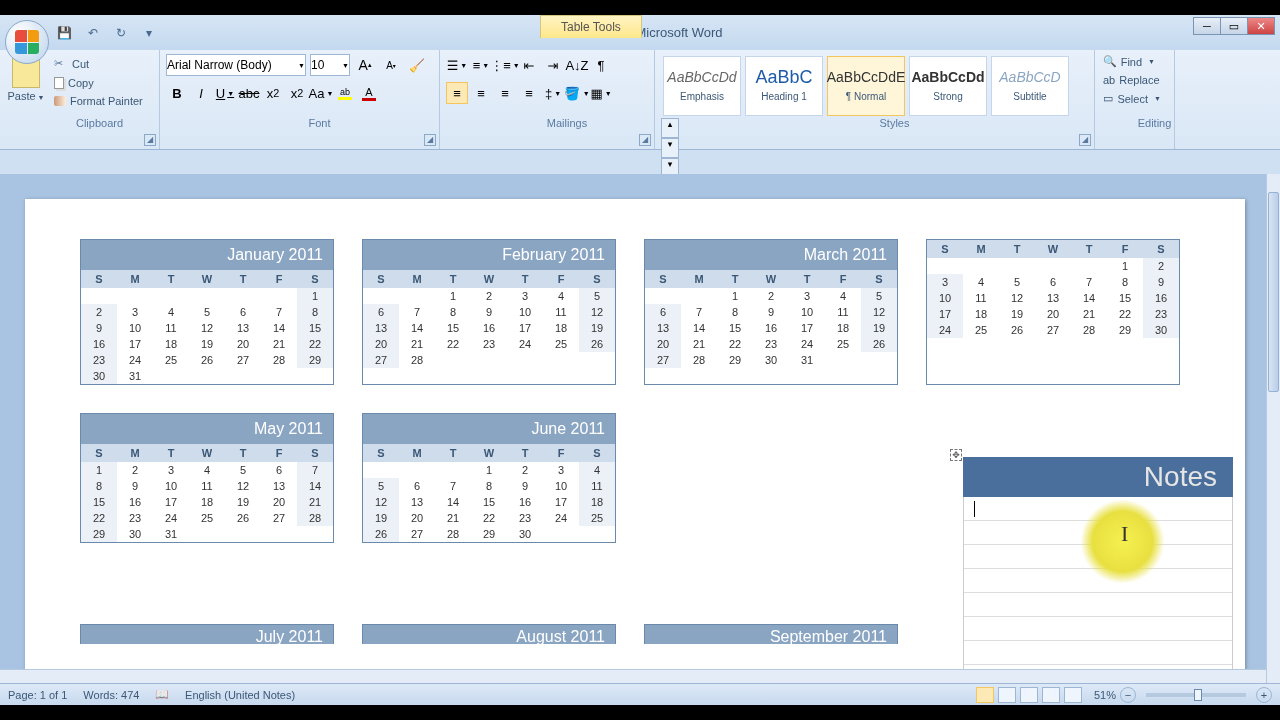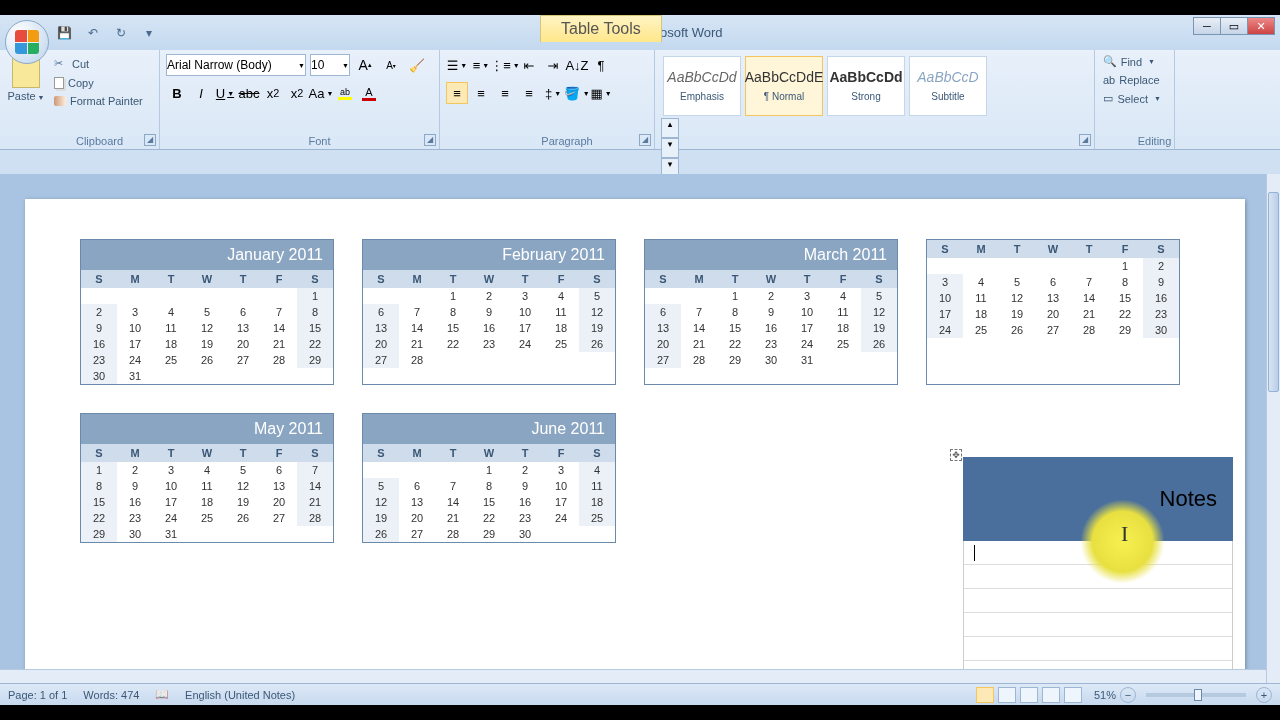--- a/index.html
+++ b/index.html
@@ -10,35 +10,35 @@
 .titlebar { height: 35px; background: linear-gradient(#d6e5f5, #c4d9ef); display: flex; align-items: center; position: relative; }
 .office-btn { width: 44px; height: 44px; position: absolute; left: 5px; top: 5px; border-radius: 50%; background: radial-gradient(circle at 30% 30%, #fff, #bcd3ec); border: 1px solid #8ba8c9; z-index: 10; display:flex; align-items:center; justify-content:center; }
 .office-logo { width: 24px; height: 24px; display: grid; grid-template-columns: 1fr 1fr; grid-template-rows: 1fr 1fr; gap: 1px; }
 .office-logo div:nth-child(1){background:#e74c3c;border-radius:3px 0 0 0;}
 .office-logo div:nth-child(2){background:#f39c12;border-radius:0 3px 0 0;}
 .office-logo div:nth-child(3){background:#3498db;border-radius:0 0 0 3px;}
 .office-logo div:nth-child(4){background:#27ae60;border-radius:0 0 3px 0;}
 .qat { margin-left: 55px; display: flex; align-items: center; gap: 8px; }
 .qat-btn { width: 20px; height: 20px; display: flex; align-items: center; justify-content: center; font-size: 12px; color: #4a6a8e; cursor: pointer; }
 .title { position: absolute; left: 50%; transform: translateX(-50%); font-size: 13px; color: #3b5876; }
-.tabletools { position: absolute; left: 540px; top: 0; background: linear-gradient(#fff4c4, #ffe78a); padding: 4px 20px; font-size: 16px; color: #555; border: 1px solid #d4c67a; border-bottom: none; }
+.tabletools { position: absolute; left: 540px; top: 0; background: linear-gradient(#fff4c4, #ffe78a); padding: 4px 20px; font-size: 12px; color: #555; border: 1px solid #d4c67a; border-bottom: none; }
 .winbtns { position: absolute; right: 5px; top: 2px; display: flex; }
 .winbtn { width: 28px; height: 18px; background: linear-gradient(#e8eef6, #c6d5e8); border: 1px solid #7a95b4; display: flex; align-items: center; justify-content: center; font-size: 11px; margin-left: -1px; }
 .winbtn.close { background: linear-gradient(#e88, #c44); color: #fff; }
 
 
 .tabs { height: 24px; display: flex; align-items: flex-end; padding-left: 55px; background: linear-gradient(#c4d9ef, #b9d1ea); position: relative; }
 .tab { padding: 4px 12px; font-size: 12px; color: #3b5876; cursor: pointer; }
 .tab.active { background: #e8f0fa; border: 1px solid #9cb6d3; border-bottom: none; border-radius: 3px 3px 0 0; color: #15428b; }
 .help-icon { position: absolute; right: 8px; top: 4px; width: 16px; height: 16px; border-radius: 50%; background: #4a90d9; color: #fff; font-size: 11px; text-align: center; line-height: 16px; }
 
 
 .ribbon { height: 100px; background: linear-gradient(#e8f0fa, #d9e7f6); display: flex; border-bottom: 1px solid #9cb6d3; }
 .group { border-right: 1px solid #b5c9df; position: relative; padding: 4px 6px 18px 6px; display: flex; flex-direction: column; }
-.group-label { position: absolute; bottom: 2px; left: 0; right: 0; text-align: center; font-size: 11px; color: #5a7aa0; margin-left: 40px; }
+.group-label { position: absolute; bottom: 20px; left: 0; right: 0; text-align: center; font-size: 11px; color: #5a7aa0; margin-left: 40px; }
 .group-dlg { position: absolute; bottom: 3px; right: 3px; width: 12px; height: 12px; border: 1px solid #8ba8c9; font-size: 8px; text-align: center; line-height: 10px; color: #5a7aa0; }
 
 
 .clipboard { width: 160px; }
 .paste-btn { width: 40px; height: 68px; text-align: center; font-size: 11px; color: #3b5876; float: left; }
 .paste-icon { width: 28px; height: 32px; margin: 2px auto; background: #f7e89a; border: 1px solid #c9b86a; position: relative; }
 .paste-icon::before { content: ''; position: absolute; top: -4px; left: 6px; width: 14px; height: 6px; background: #888; border-radius: 2px; }
 .clip-btns { float: left; margin-left: 4px; }
 .clip-btn { font-size: 11px; color: #3b5876; padding: 3px 4px; display: flex; align-items: center; gap: 4px; cursor: pointer; }
 .mini-icon { width: 14px; height: 14px; display: inline-block; }
@@ -91,21 +91,21 @@
 .cal-title { background: #8aa5c2; color: #fff; text-align: right; padding: 6px 10px; font-size: 16px; font-weight: normal; }
 .cal-head { display: grid; grid-template-columns: repeat(7, 1fr); background: #cfdceb; }
 .cal-head div { text-align: center; padding: 3px 0; font-weight: bold; color: #3b5876; }
 .cal-body { display: grid; grid-template-columns: repeat(7, 1fr); }
 .cal-body div { text-align: center; padding: 2px 0; color: #333; }
 .cal-body div.we { background: #ecf1f7; }
 .cal-body div.empty { background: transparent; }
 
 .notes-box { position: absolute; left: 938px; top: 258px; width: 270px; }
 .notes-anchor { position: absolute; left: 925px; top: 250px; width: 12px; height: 12px; border: 1px dashed #777; font-size: 9px; text-align: center; line-height: 10px; color: #555; }
-.notes-title { background: #4a6f9c; color: #000000; text-align: right; padding: 29px 16px; font-size: 22px; }
+.notes-title { background: #4a6f9c; color: #e5e5e5; text-align: right; padding: 4px 16px; font-size: 28px; }
 .notes-body { background: #fff; border: 1px solid #ccc; border-top: none; height: 310px; position: relative; }
 .notes-line { height: 24px; border-bottom: 1px solid #ddd; }
 .cursor { position: absolute; left: 10px; top: 4px; width: 1px; height: 16px; background: #000; }
 .highlight-spot { position: absolute; left: 1055px; top: 300px; width: 85px; height: 85px; border-radius: 50%; background: radial-gradient(circle, #f5f050 0%, #e8e040 50%, rgba(232,224,64,0) 70%); pointer-events: none; z-index: 5; }
 .text-cursor-icon { position: absolute; left: 1096px; top: 322px; font-size: 22px; font-family: serif; color: #333; z-index: 6; pointer-events: none; }
 
 .cal-partial { width: 254px; border: 1px solid #6b89aa; border-bottom: none; overflow: hidden; height: 20px; }
 .cal-partial .cal-title { padding: 3px 10px; }
 
 
@@ -221,30 +221,34 @@
       </div>
       <div class="para-row">
         <div class="sbtn align-btn active">≡</div>
         <div class="sbtn align-btn">≡</div>
         <div class="sbtn align-btn">≡</div>
         <div class="sbtn align-btn">≡</div>
         <div class="sbtn">‡<span class="drop-arrow">▼</span></div>
         <div class="sbtn">🪣<span class="drop-arrow">▼</span></div>
         <div class="sbtn">▦<span class="drop-arrow">▼</span></div>
       </div>
-      <div class="group-label">Paragraph</div>
+      <div class="group-label">Mailings</div>
       <div class="group-dlg">◢</div>
     </div>
 
     <div class="group stylesg">
       <div id="styles-gallery" style="display:flex">
           <div class="style-box">
             <div class="style-preview" style="color: rgb(102, 102, 102); font-style: italic;">AaBbCcDd</div>
             <div>Emphasis</div>
           </div>
+          <div class="style-box">
+            <div class="style-preview" style="color: rgb(31, 91, 168); font-size: 18px;">AaBbC</div>
+            <div>Heading 1</div>
+          </div>
           <div class="style-box sel">
             <div class="style-preview" style="color: rgb(51, 51, 51);">AaBbCcDdE</div>
             <div>¶ Normal</div>
           </div>
           <div class="style-box">
             <div class="style-preview" style="color: rgb(51, 51, 51); font-weight: bold;">AaBbCcDd</div>
             <div>Strong</div>
           </div>
           <div class="style-box">
             <div class="style-preview" style="color: rgb(138, 165, 194); font-style: italic;">AaBbCcD</div>
@@ -253,20 +257,21 @@
         </div>
       <div class="style-scroll">
         <div>▴</div>
         <div>▾</div>
         <div>▾</div>
       </div>
       <div class="change-styles">
         <div class="change-styles-icon"></div>
         <span>Change Styles</span><span class="drop-arrow">▼</span>
       </div>
+      <div class="group-label">Styles</div>
       <div class="group-dlg">◢</div>
     </div>
 
     <div class="group editg">
       <div class="edit-btn">
           <span>🔍</span>
           <span>Find</span>
           <span class="drop-arrow">▼</span>
         </div>
       <div class="edit-btn">
@@ -579,20 +584,31 @@
               <div class="we">26</div>
               <div>27</div>
               <div>28</div>
               <div>29</div>
               <div>30</div>
               <div class="empty"></div>
               <div class="we empty"></div>
             </div>
           </div>
         </div>
+      <div style="position:absolute; left:55px; top:425px; display:flex; gap:28px;" id="partial-months">
+          <div class="cal-partial">
+            <div class="cal-title">July 2011</div>
+          </div>
+          <div class="cal-partial">
+            <div class="cal-title">August 2011</div>
+          </div>
+          <div class="cal-partial">
+            <div class="cal-title">September 2011</div>
+          </div>
+        </div>
       <div class="notes-anchor">✥</div>
       <div class="notes-box">
         <div class="notes-title">Notes</div>
         <div class="notes-body">
           <div class="cursor"></div>
           <div class="notes-line"></div>
             <div class="notes-line"></div>
             <div class="notes-line"></div>
           <div class="notes-line"></div>
             <div class="notes-line"></div>

